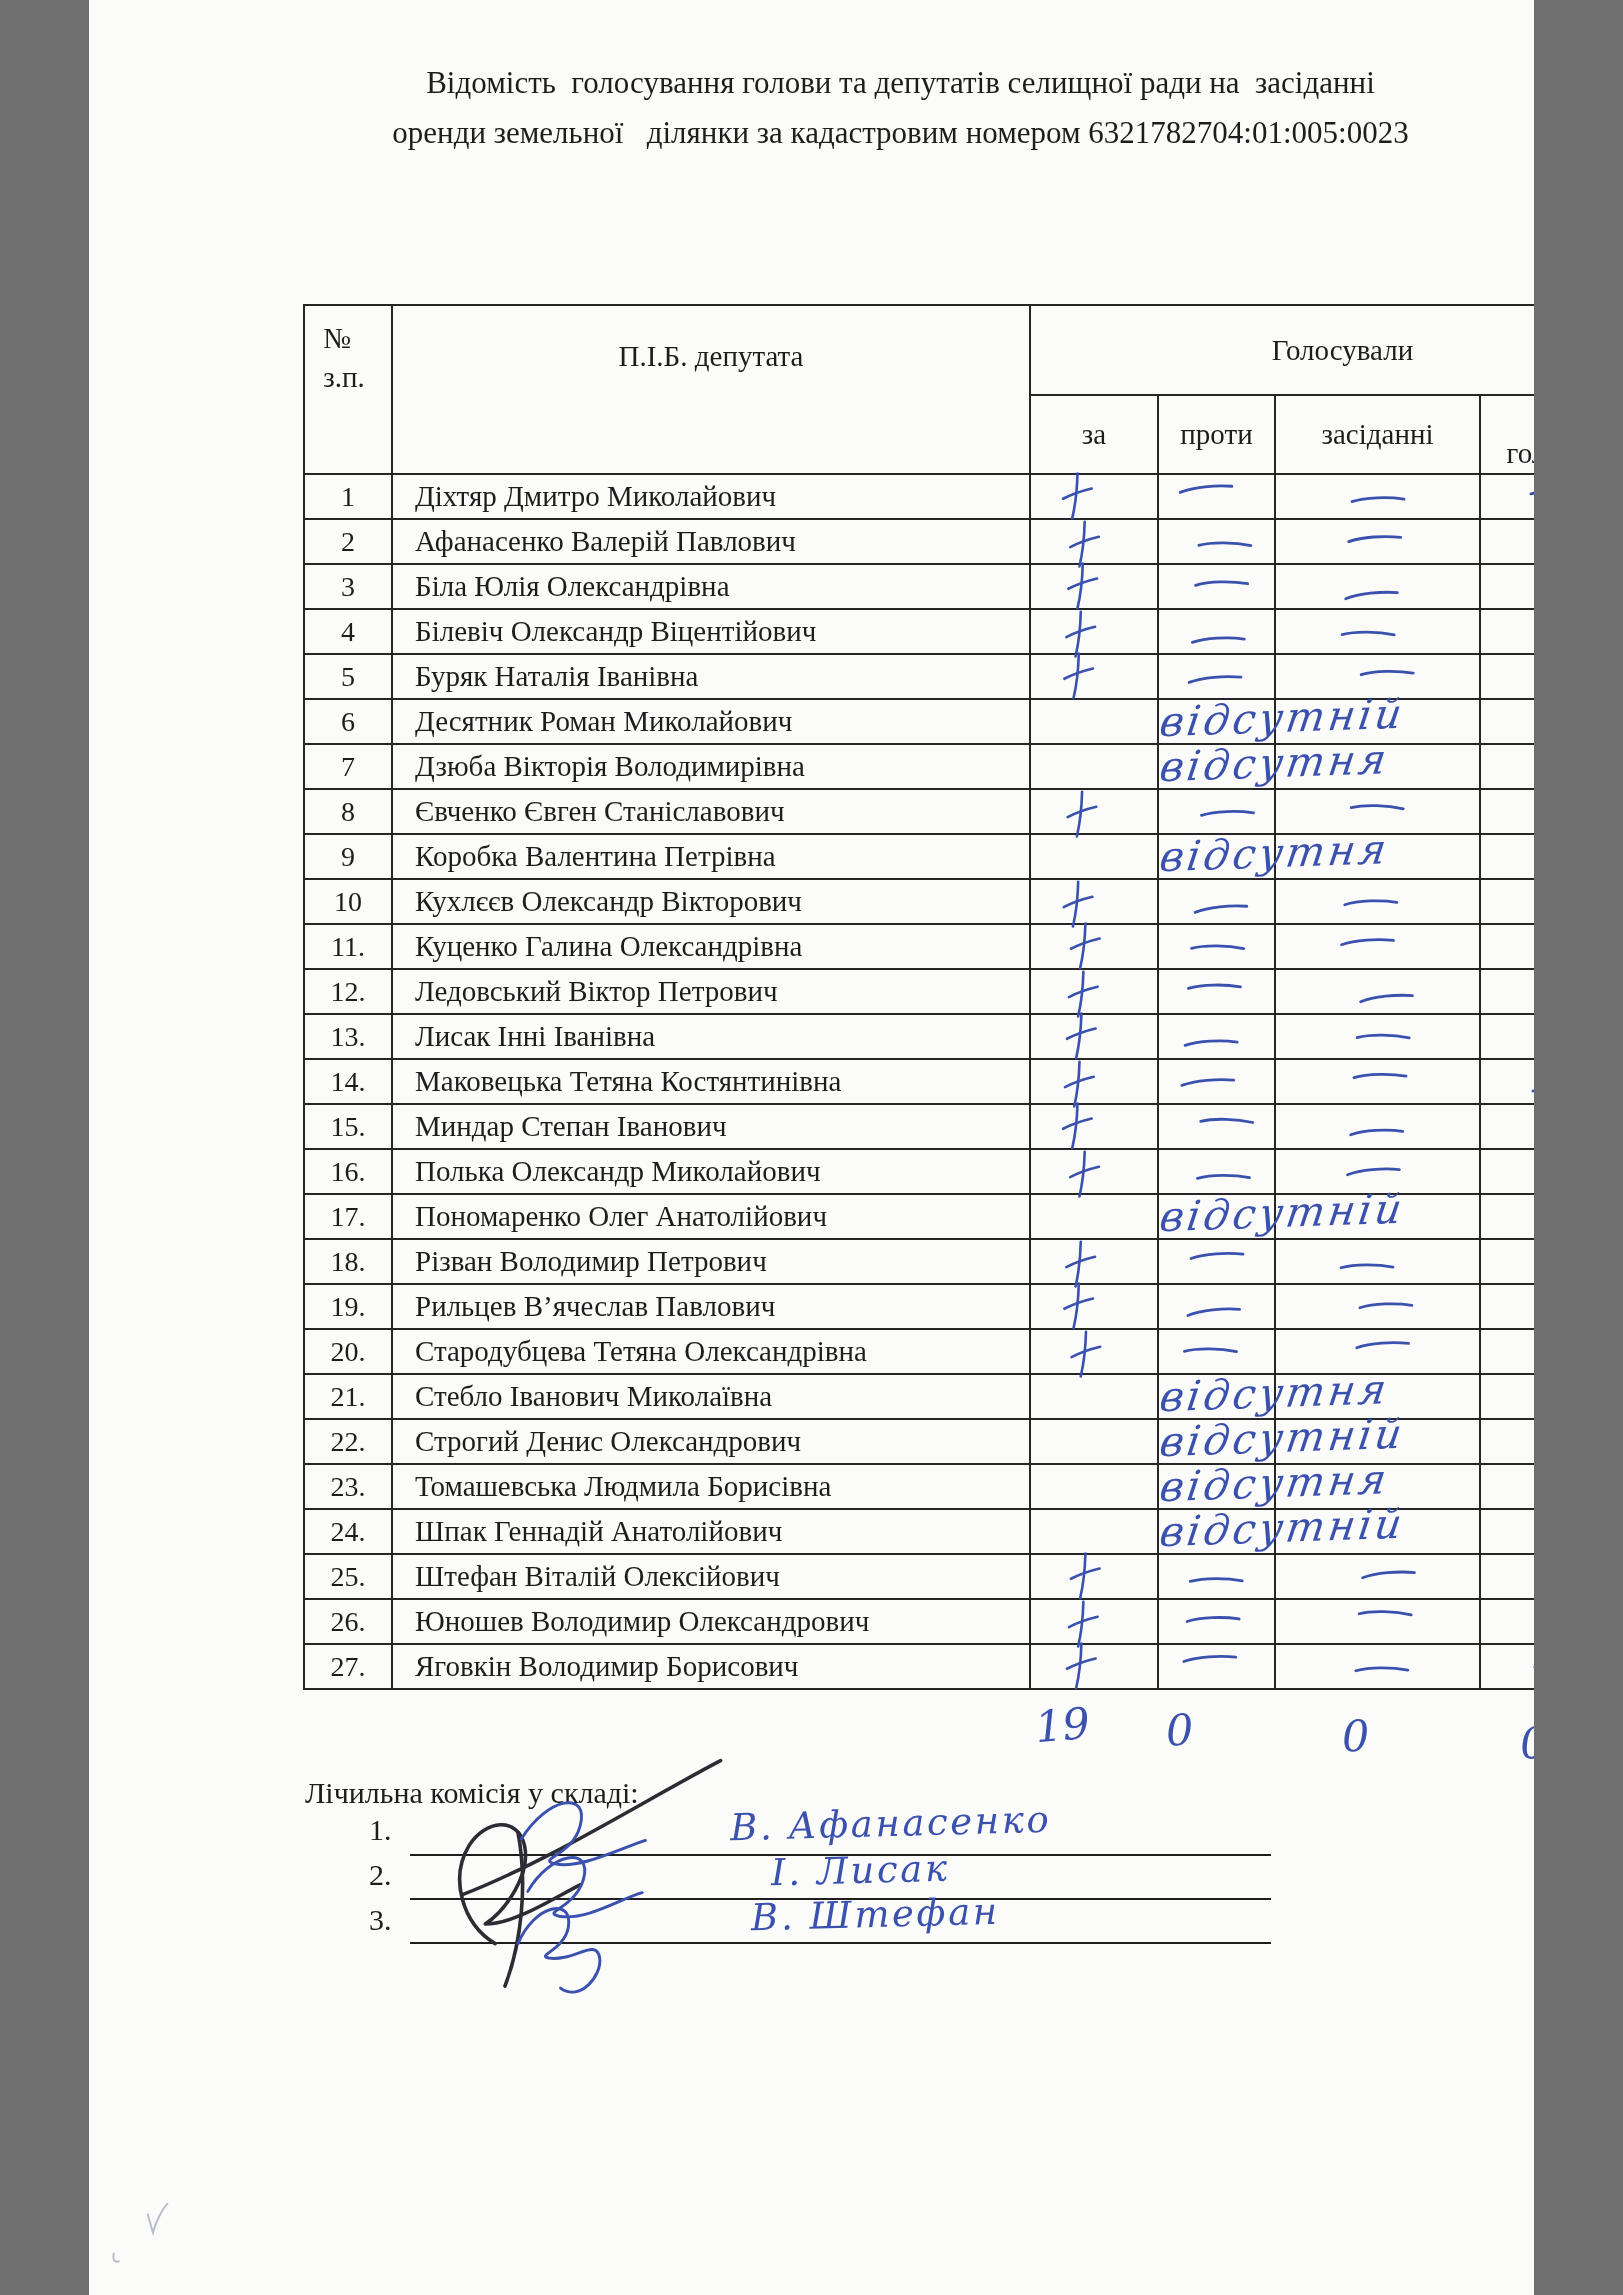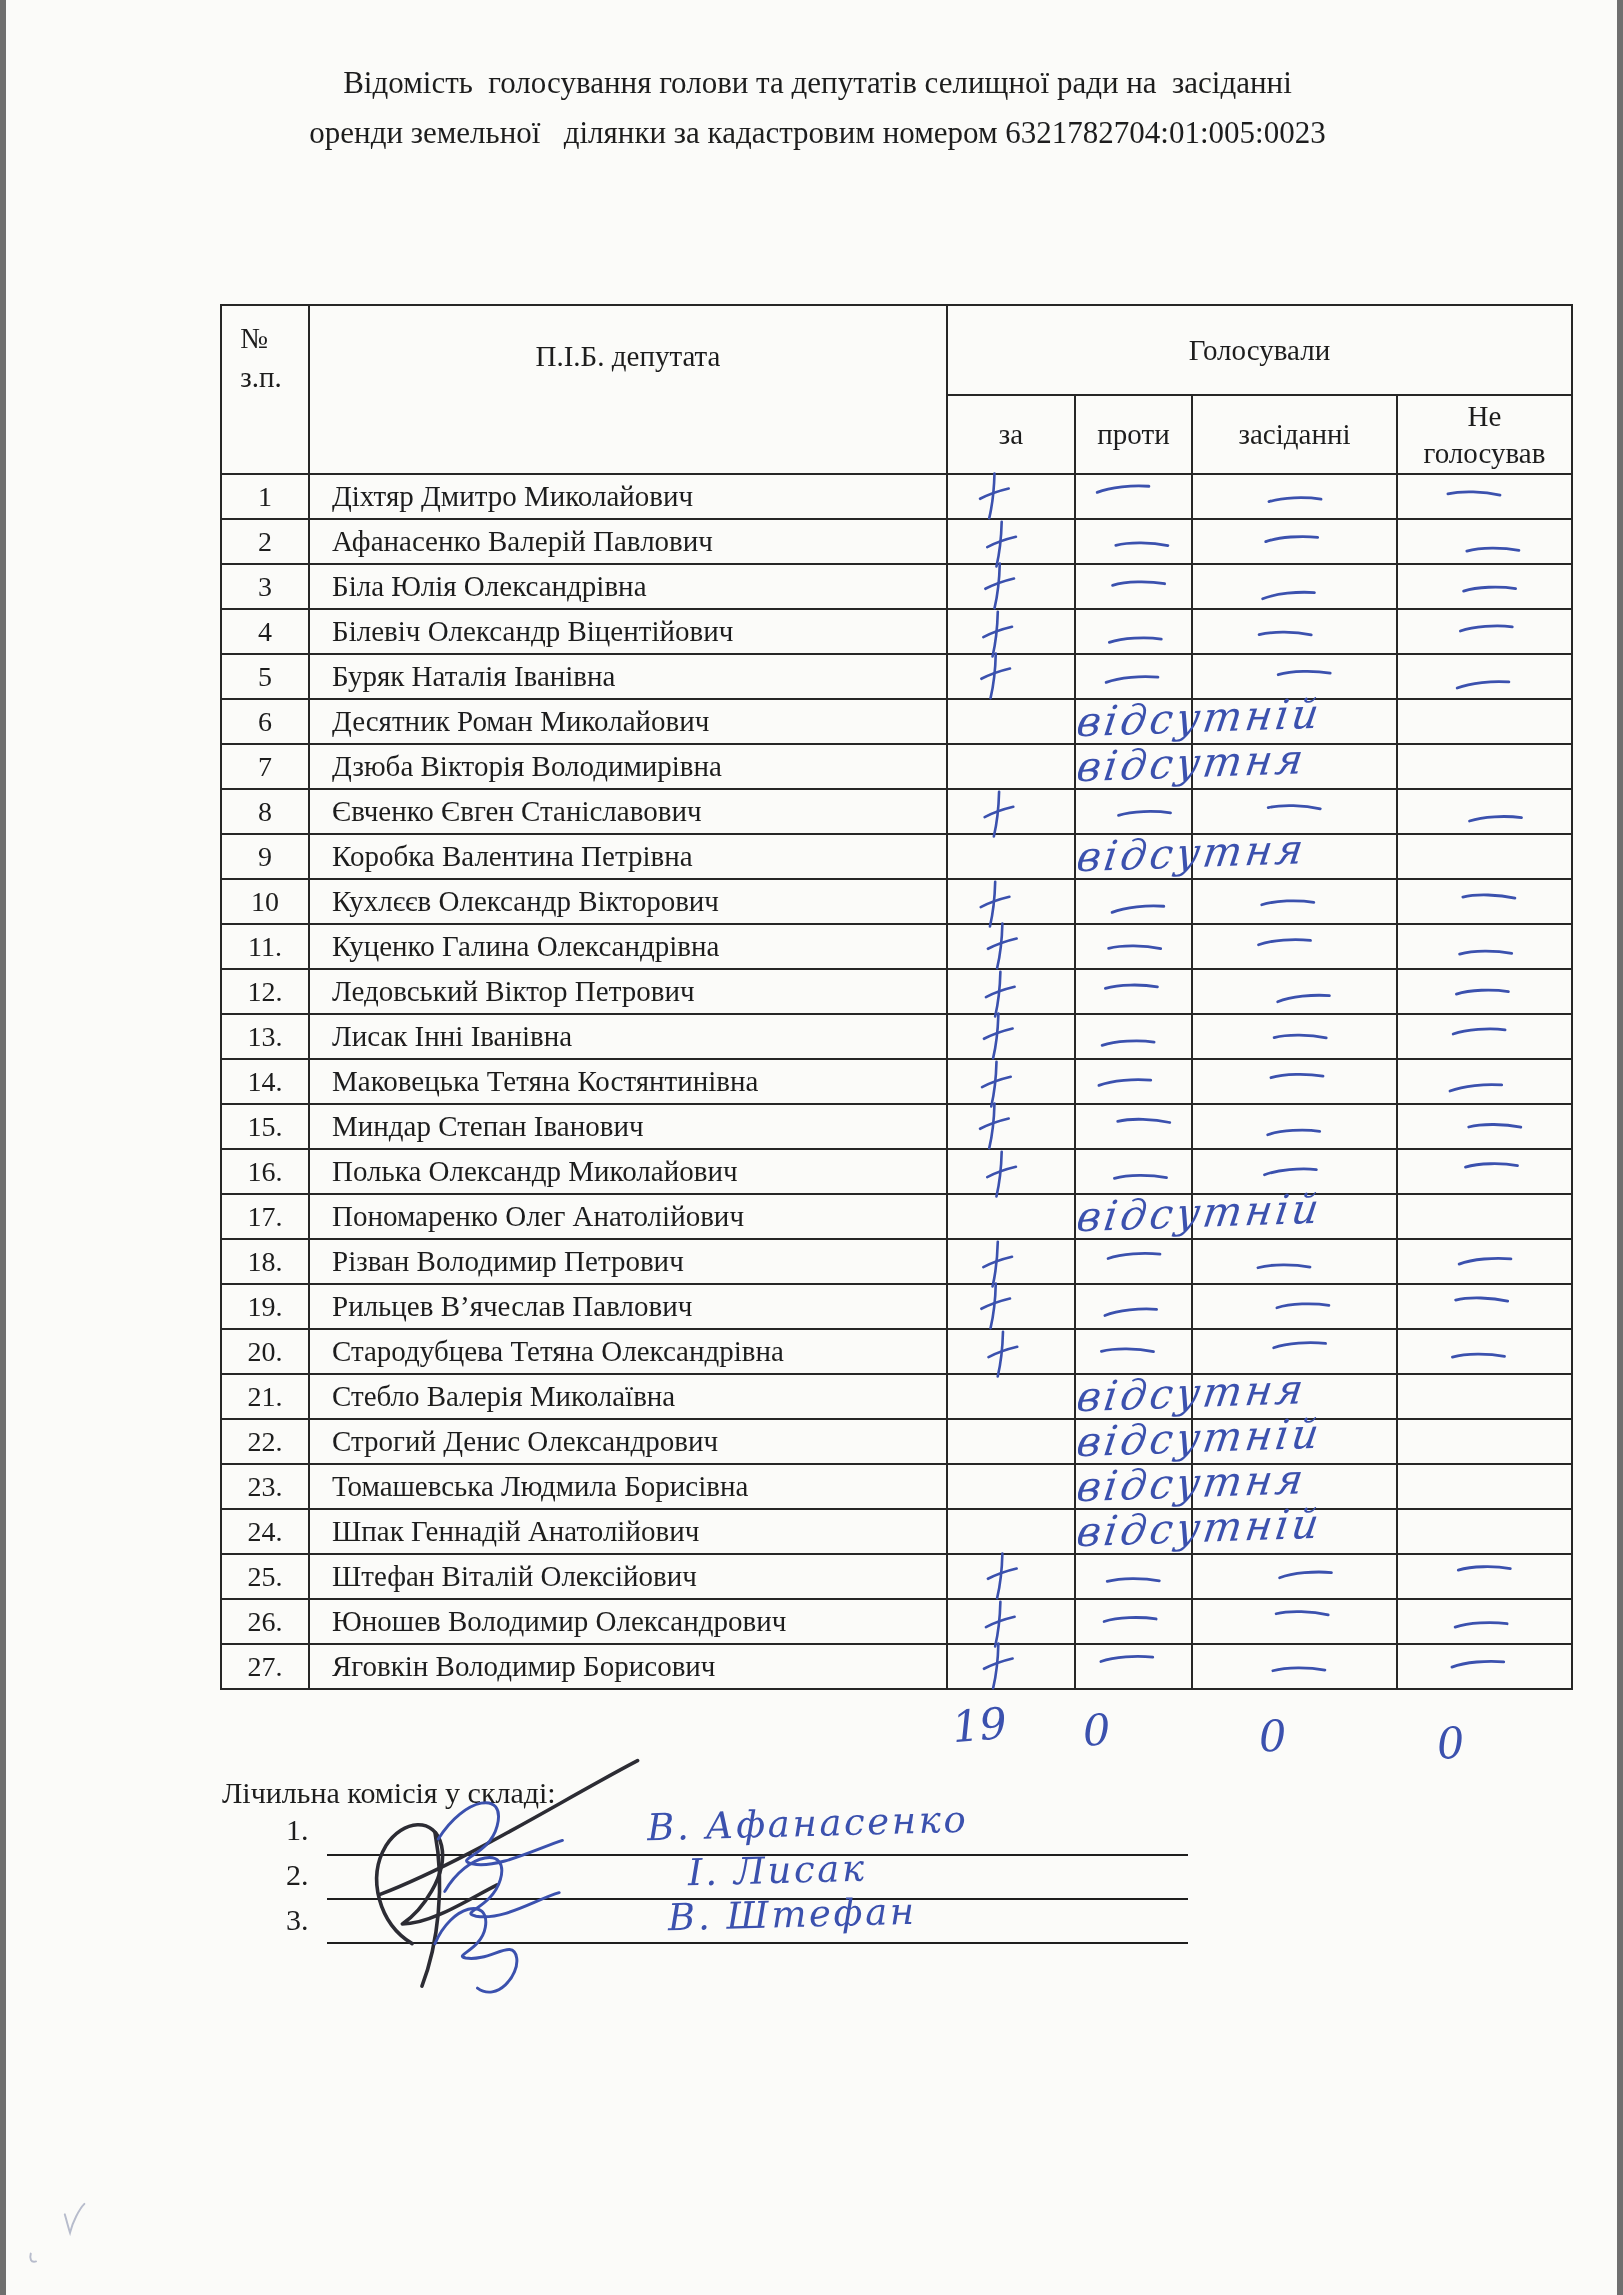--- a/index.html
+++ b/index.html
@@ -1,20 +1,20 @@
 <!DOCTYPE html>
 <html lang="uk" style="font-size:10.5px"><head>
 <meta charset="utf-8">
 <title>Відомість голосування</title>
 <style>
   *{margin:0;padding:0;box-sizing:border-box}
   html,body{background:#6f6f6f}
   .page{
     position:relative;
-    width:1611px;height:2295px;
+    width:1445px;height:2295px;
     margin:0 auto;
     background:#fbfbf9;
     font-family:"Liberation Serif",serif;
     color:#1d1d1d;
     overflow:hidden;
   }
   
   .title{
     position:absolute;top:58px;left:121px;width:1381px;
     text-align:center;font-size:31px;line-height:50px;
@@ -686,21 +686,21 @@
           <td class="c-mark">
             <span class="mark dash" style="transform:translate(-6.5px,3.9px) rotate(2deg)">
               <svg viewBox="0 0 92 20">
                 <path d="M4 13 C26 6 62 5 88 9"></path>
               </svg>
             </span>
           </td>
         </tr>
         <tr>
           <td class="c-num">21.</td>
-          <td class="c-name">Стебло Валерія Миколаївна</td>
+          <td class="c-name">Стебло Іванович Миколаївна</td>
           <td class="c-mark"></td>
           <td class="c-mark">
             <div class="absent" style="transform:rotate(-2deg) skewX(-10deg)">відсутня</div>
           </td>
           <td class="c-mark"></td>
           <td class="c-mark"></td>
         </tr>
         <tr>
           <td class="c-num">22.</td>
           <td class="c-name">Строгий Денис Олександрович</td>

